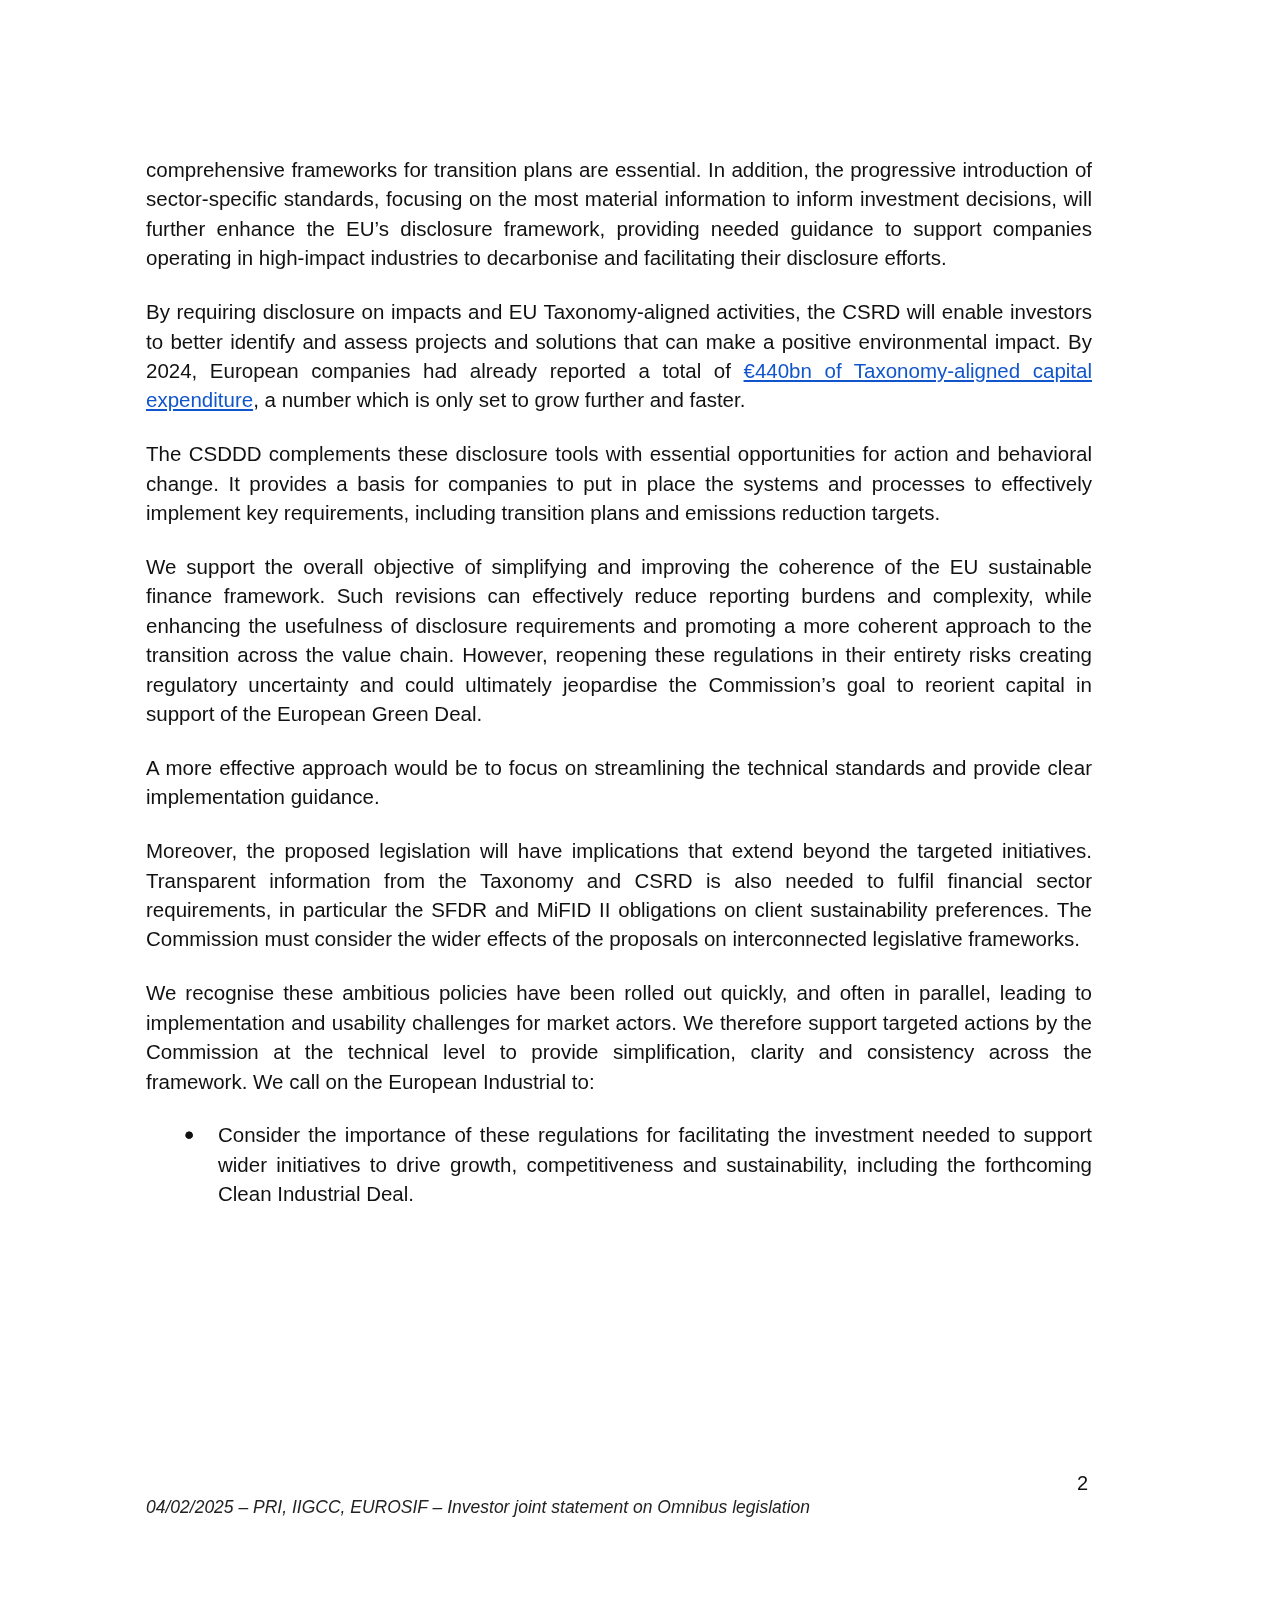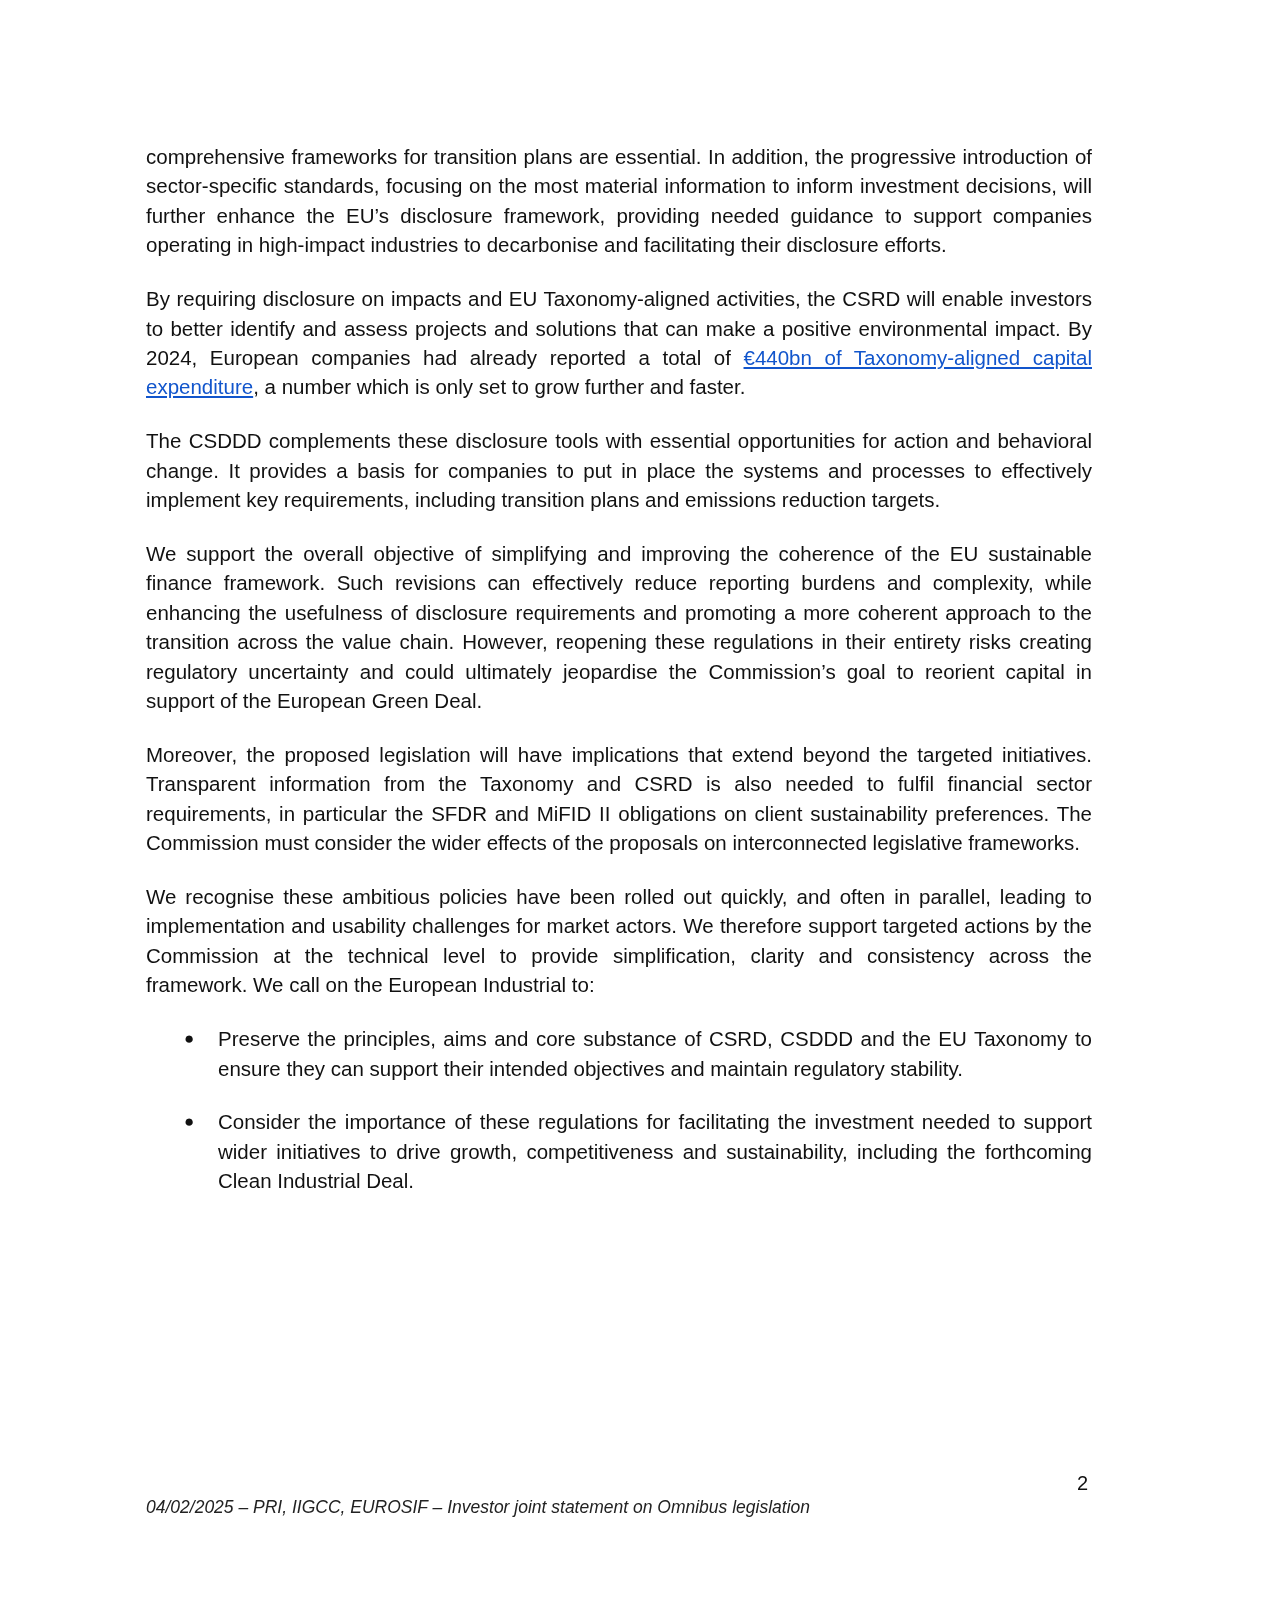--- a/index.html
+++ b/index.html
@@ -1,18 +1,18 @@
 <!DOCTYPE html>
 <html><head>
 <meta charset="utf-8">
 <style>
   html, body { margin: 0; padding: 0; background: #ffffff; }
   body { width: 1280px; height: 1623px; position: relative; overflow: hidden;
          font-family: "Liberation Sans", sans-serif; color: #111111; }
-  .page { position: absolute; left: 146px; top: 142px; width: 946px; }
+  .page { position: absolute; left: 146px; top: 155px; width: 946px; }
   p { margin: 0 0 24.5px 0; font-size: 20.5px; line-height: 29.4px; text-align: justify; }
   b { font-weight: normal; }
   a.link { color: #1a0dab; color: #1155cc; text-decoration: underline; }
   ul.bullets { list-style: none; margin: 0; padding: 0; }
   ul.bullets li { position: relative; padding-left: 72px; font-size: 20.5px; line-height: 29.4px;
                   text-align: justify; margin-bottom: 24.5px; }
   .bullet-dot { position: absolute; left: 38px; top: 0; font-size: 17px; }
   .page-number { position: absolute; left: 1077px; top: 1472px; font-size: 20px; }
   .footer { position: absolute; left: 146px; top: 1497px; font-size: 17.5px; font-style: italic; color: #222222; text-align: center; }
 </style>
@@ -21,25 +21,26 @@
 
 <div class="page">
   <p>comprehensive frameworks for transition plans are essential. In addition, the progressive introduction of sector-specific standards, focusing on the most material information to inform investment decisions, will further enhance the EU’s disclosure framework, providing needed guidance to support companies operating in high-impact industries to decarbonise and facilitating their disclosure efforts.</p>
 
   <p><span>By requiring disclosure on impacts and EU Taxonomy-aligned activities, the CSRD will enable investors to better identify and assess projects and solutions that can make a positive environmental impact. By 2024, European companies had already reported a total of </span><a class="link" href="#" style="color: rgb(17, 85, 204);">€440bn of Taxonomy-aligned capital expenditure</a><span>, a number which is only set to grow further and faster.</span></p>
 
   <p>The CSDDD complements these disclosure tools with essential opportunities for action and behavioral change. It provides a basis for companies to put in place the systems and processes to effectively implement key requirements, including transition plans and emissions reduction targets.</p>
 
   <p><b>We support the overall objective of simplifying and improving the coherence of the EU sustainable finance framework</b><span>. Such revisions can effectively reduce reporting burdens and complexity, while enhancing the usefulness of disclosure requirements and promoting a more coherent approach to the transition across the value chain. However, reopening these regulations in their entirety risks creating regulatory uncertainty and could ultimately jeopardise the Commission’s goal to reorient capital in support of the European Green Deal.</span></p>
 
+  <p><b>A more effective approach would be to focus on streamlining the technical standards and provide clear implementation guidance.</b></p>
 
   <p>Moreover, the proposed legislation will have implications that extend beyond the targeted initiatives. Transparent information from the Taxonomy and CSRD is also needed to fulfil financial sector requirements, in particular the SFDR and MiFID II obligations on client sustainability preferences. The Commission must consider the wider effects of the proposals on interconnected legislative frameworks.</p>
 
   <p><span>We recognise these ambitious policies have been rolled out quickly, and often in parallel, leading to implementation and usability challenges for market actors</span><b>. We therefore support targeted actions by the Commission at the technical level to provide simplification, clarity and consistency across the framework.</b><span> We call on the European Industrial to:</span></p>
 
   <ul class="bullets">
-    <li><span class="bullet-dot">●</span><span>Preserve the principles, aims and core substance of CSRD, CSDDD and the EU Taxonomy to ensure they can support their intended objectives and maintain regulatory stability.</span></li>
+    <li><span class="bullet-dot">●</span></li>
     <li><span class="bullet-dot">●</span><span>Consider the importance of these regulations for facilitating the investment needed to support wider initiatives to drive growth, competitiveness and sustainability, including the forthcoming Clean Industrial Deal.</span></li>
   </ul>
 </div>
 
 <div class="page-number">2</div>
 <div class="footer">04/02/2025 – PRI, IIGCC, EUROSIF – Investor joint statement on Omnibus legislation</div>
 
 </body></html>

